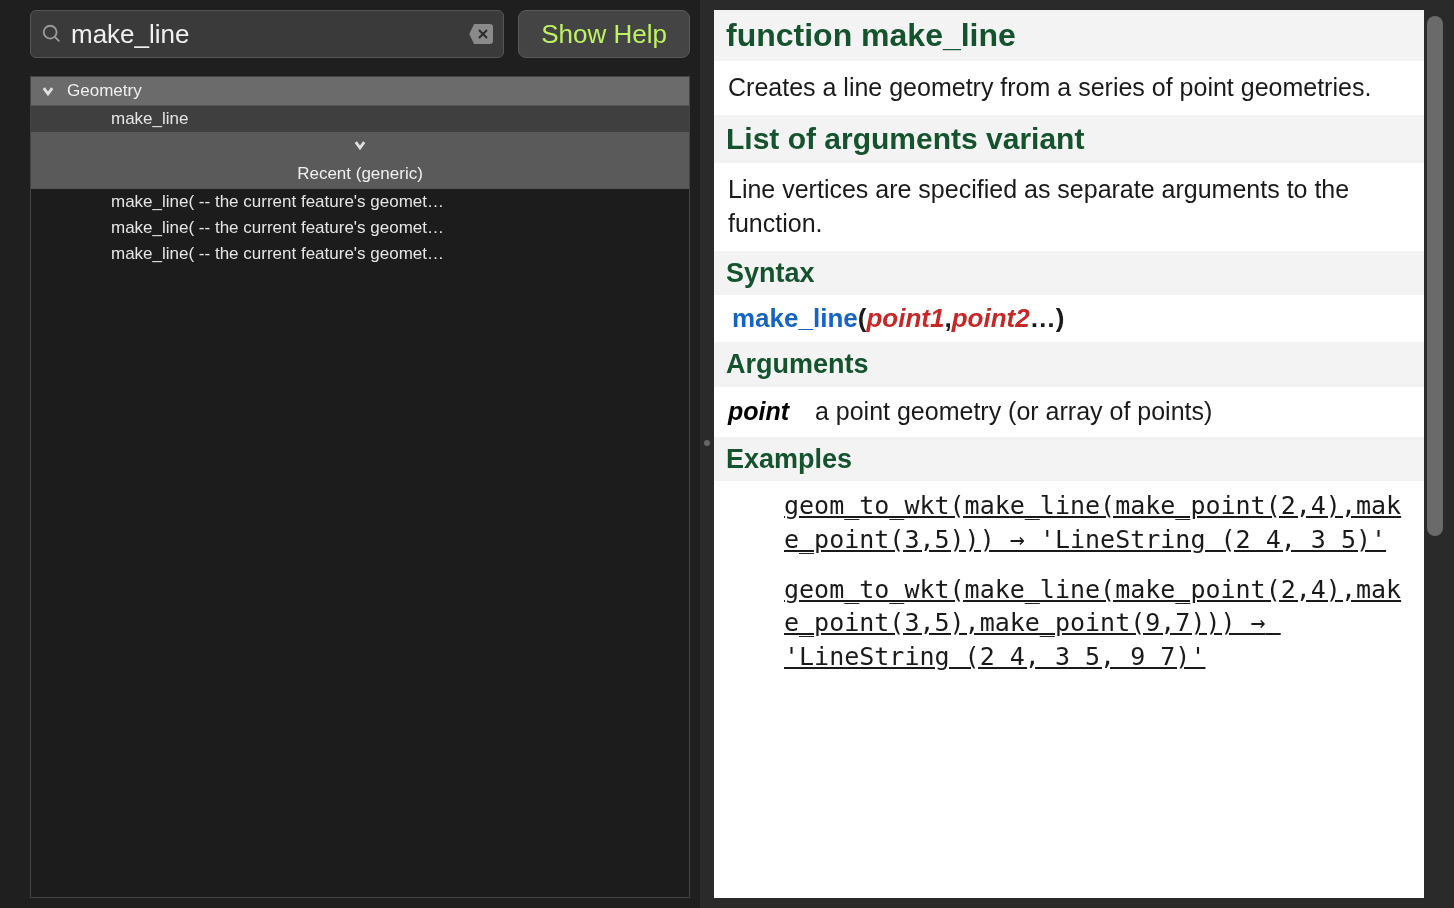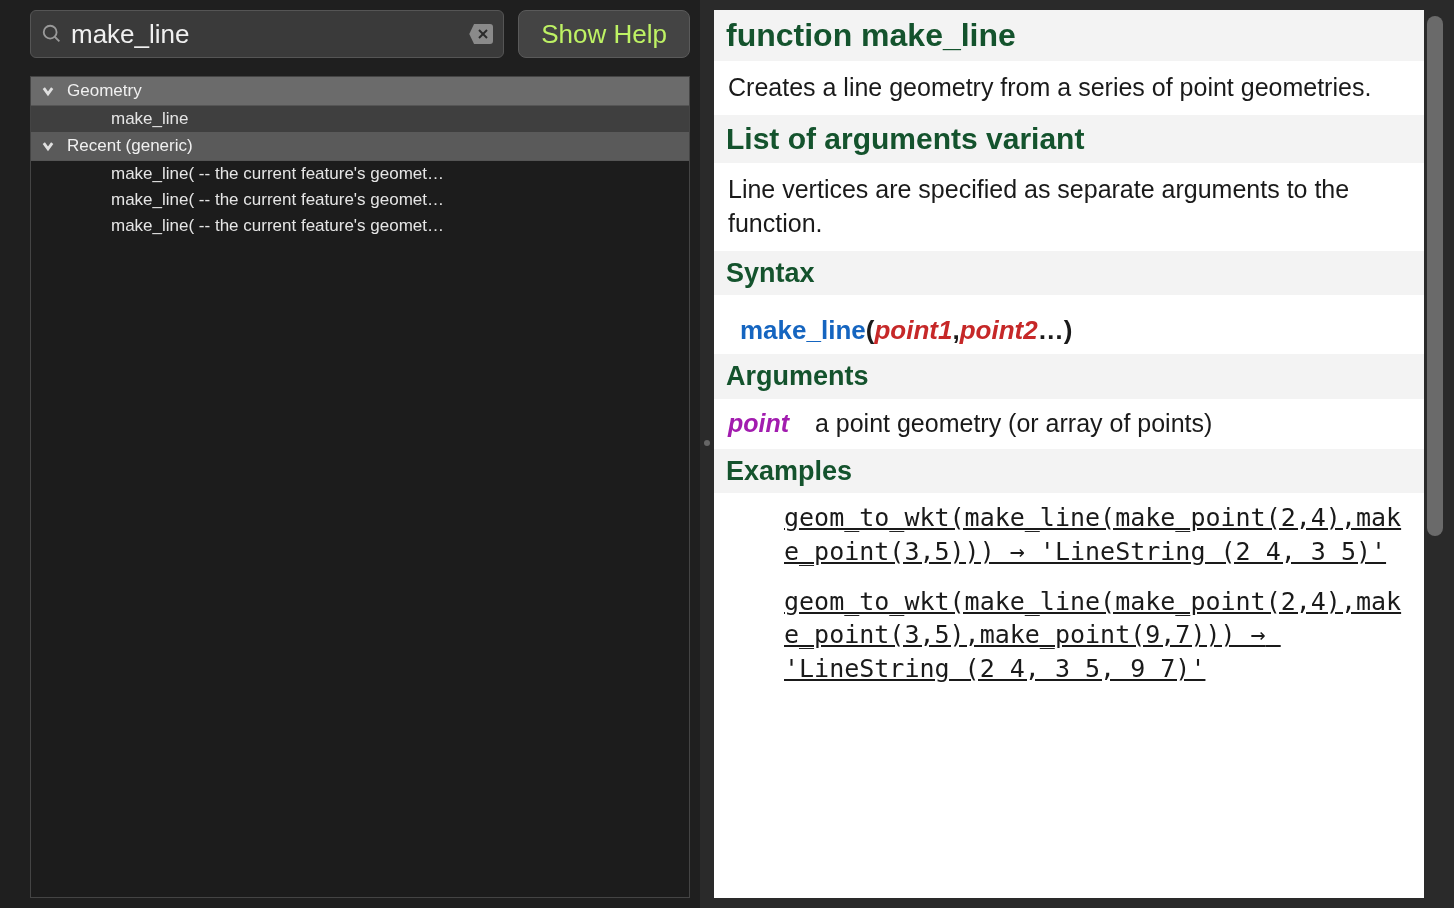--- a/index.html
+++ b/index.html
@@ -78,20 +78,21 @@
     color: #f0f0f0;
     padding: 4px 8px;
     display: flex;
     align-items: center;
     gap: 10px;
     border-bottom: 1px solid #555;
     cursor: pointer;
   }
   .tree-group-header.dark {
     background: #5a5a5a;
+    flex-direction: column;
   }
   .chev {
     width: 18px; height: 18px;
     display: inline-flex; align-items: center; justify-content: center;
   }
   .tree-item {
     padding: 3px 8px 3px 80px;
     white-space: nowrap;
     overflow: hidden;
     text-overflow: ellipsis;
@@ -141,25 +142,25 @@
   .help-doc h1, .help-doc h2, .help-doc h3 {
     background: #f3f3f3;
     color: #14532d;
     font-weight: 700;
     padding: 4px 12px;
   }
   .help-doc h1 { font-size: 32px; }
   .help-doc h2 { font-size: 30px; }
   .help-doc h3 { font-size: 27px; }
   .help-doc p { padding: 10px 14px; }
-  .syntax-line { padding: 6px 26px; font-weight: 700; font-size: 26px; margin-top: 12px; }
+  .syntax-line { padding: 6px 18px; font-weight: 700; font-size: 26px; }
   .syntax-line .fn { color: #1565c0; }
   .syntax-line .arg { color: #c62828; font-style: italic; font-weight: 600; }
   .args-table { padding: 8px 14px; }
-  .args-table .arg-name { color: #a21caf; font-style: italic; font-weight: 600; display: inline-block; width: 80px; }
+  .args-table .arg-name { color: #000000; font-style: italic; font-weight: 600; display: inline-block; width: 80px; }
   .examples-block {
     padding: 8px 14px 8px 70px;
     font-family: ui-monospace, "SFMono-Regular", Menlo, Consolas, monospace;
     font-size: 25px;
     white-space: pre-wrap;
     word-break: break-word;
     text-decoration: underline;
   }
   .vscroll {
     width: 22px;

